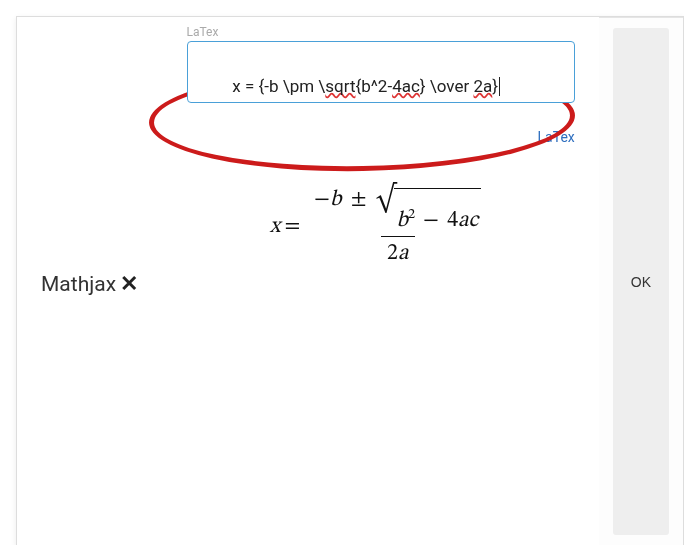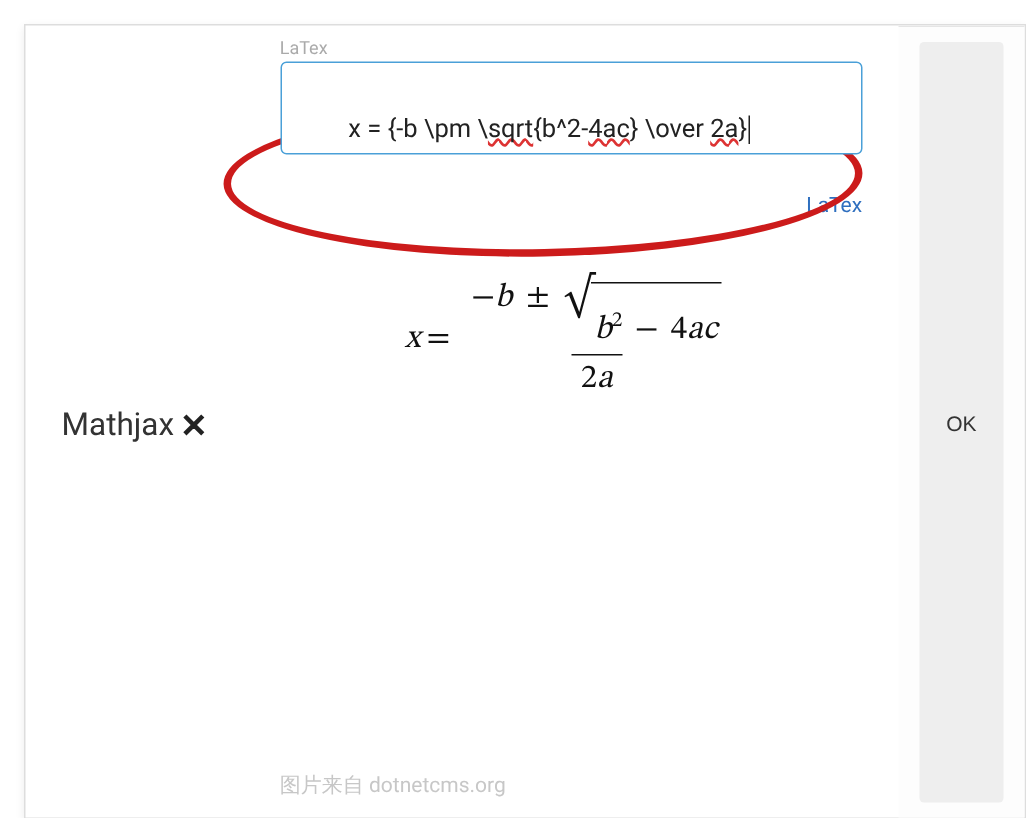--- a/index.html
+++ b/index.html
@@ -203,20 +203,19 @@
               </span>
             </span>
             <span class="den">
               <span class="rm">2</span><span>a</span>
             </span>
           </span>
         </span>
       </span>
     </div>
 
-    <div class="watermark">图片来自 dotnetcms.org</div>
   </div>
 
   <div class="dialog-footer">
     <button class="ok-btn">OK</button>
   </div>
 
 </div>
 
 </body></html>

